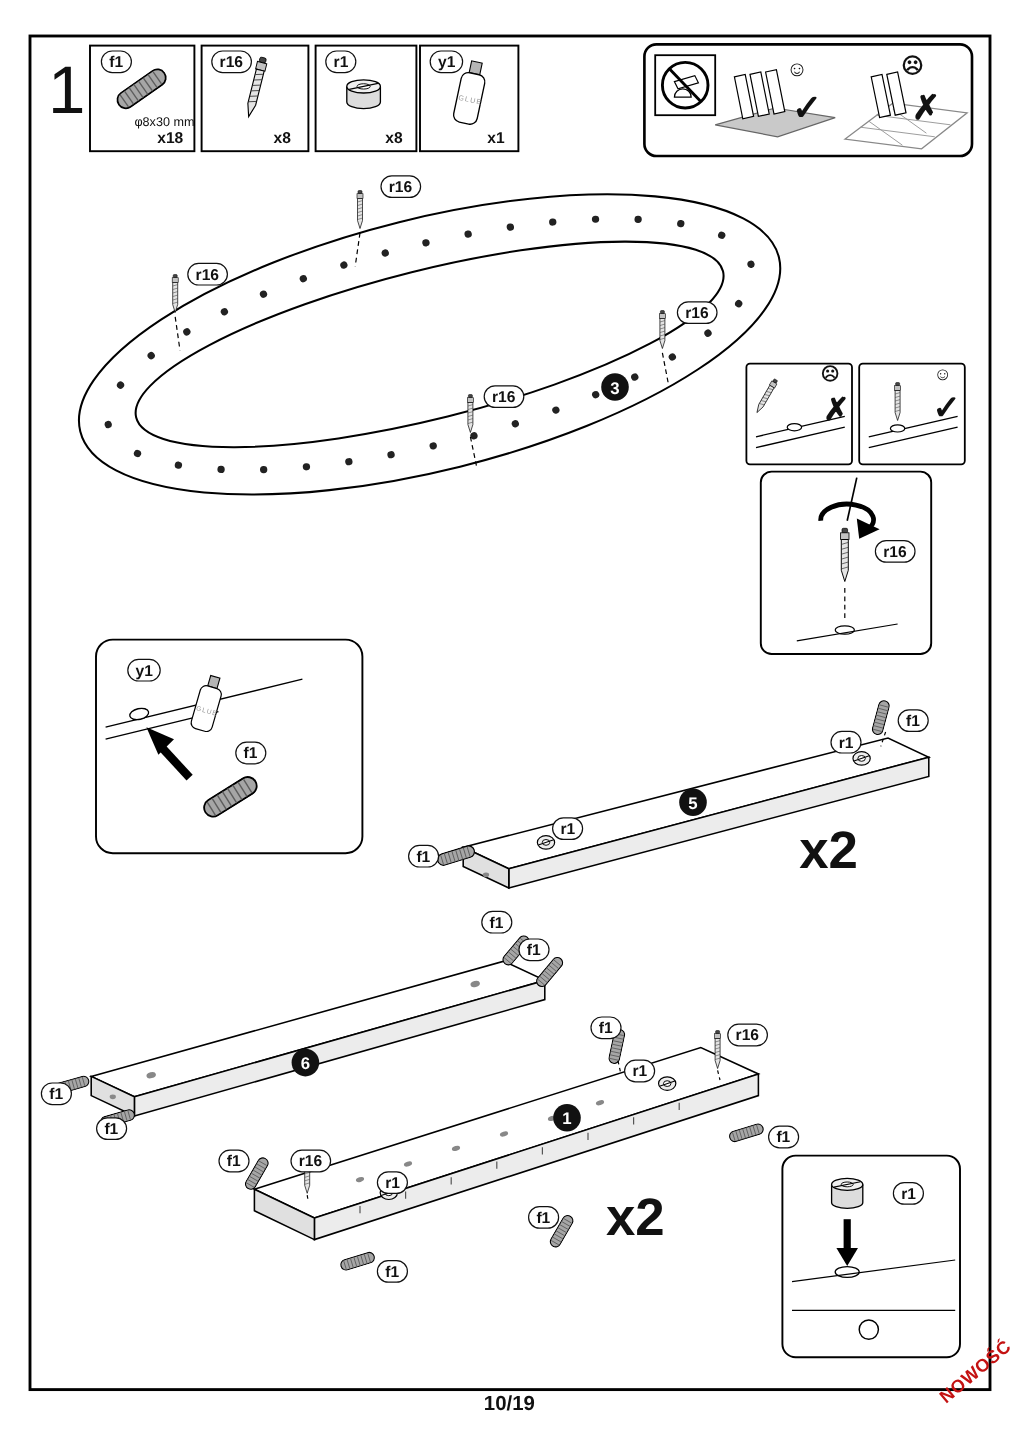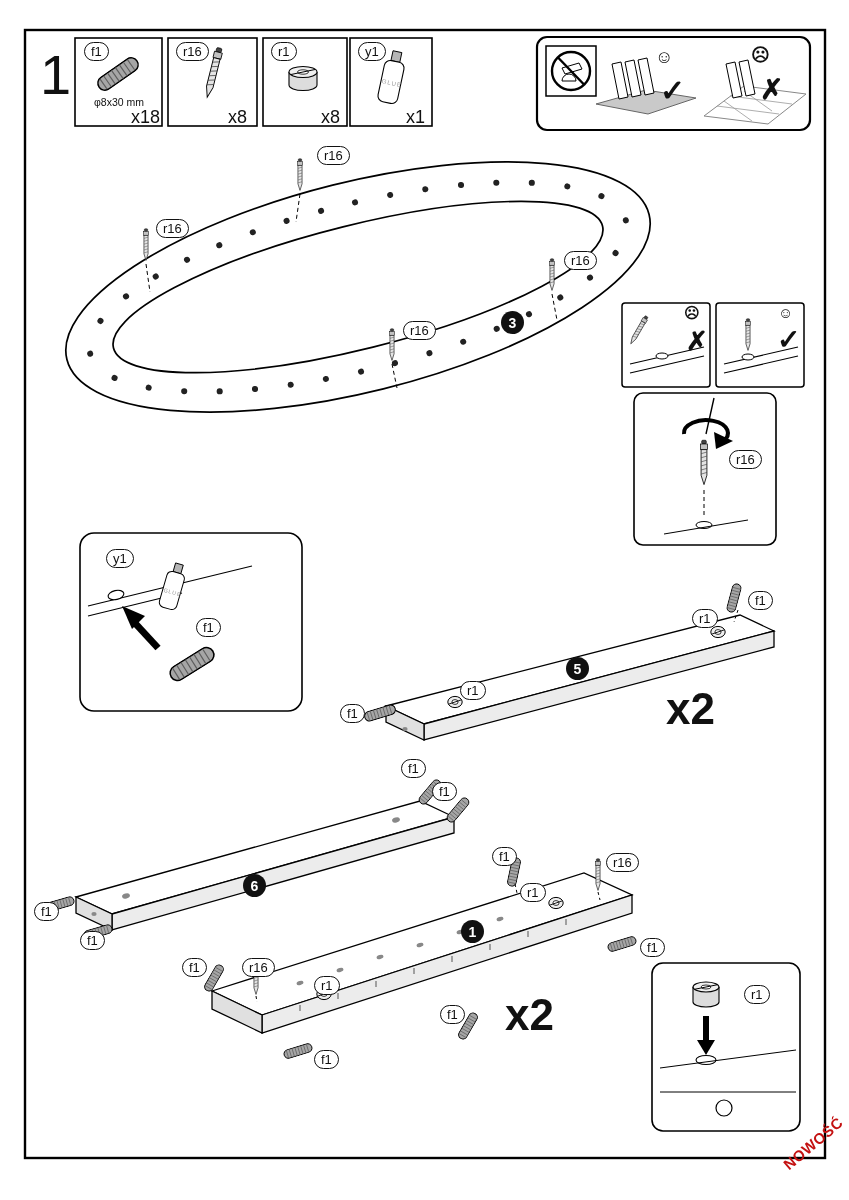--- a/index.html
+++ b/index.html
@@ -1,25 +1,25 @@
 <!DOCTYPE html>
 <html><head>
 <meta charset="utf-8">
 <style>
   *{margin:0;padding:0;box-sizing:border-box}
   html,body{width:849px;height:1200px;background:#fff;font-family:"Liberation Sans",sans-serif;color:#111}
   .sheet{position:absolute;left:0;top:0;width:849px;height:1200px;overflow:hidden;background:#fff}
   svg.art{position:absolute;left:0;top:0;z-index:1}
-  .tag{position:absolute;border:1.6px solid #111;border-radius:11px;background:#fff;font-weight:normal;
+  .tag{position:absolute;border:1.6px solid #111;border-radius:11px;background:#fff;font-weight:bold;
        font-size:13px;line-height:17px;padding:0 6px;white-space:nowrap;z-index:5}
   .badge{position:absolute;width:23px;height:23px;border-radius:50%;background:#111;color:#fff;
        font-weight:bold;font-size:14px;display:flex;align-items:center;justify-content:center;z-index:5}
   .x2{position:absolute;font-weight:bold;font-size:44px;z-index:5}
-  .qty{position:absolute;font-weight:normal;font-size:18px;z-index:5}
-  .dim{position:absolute;font-size:10.5px;z-index:5;width:86px;text-align:center}
+  .qty{position:absolute;font-weight:bold;font-size:13px;z-index:5}
+  .dim{position:absolute;font-size:10.5px;z-index:5;width:86px;text-align:right}
   .glyph{position:absolute;z-index:5;font-weight:bold;line-height:1}
   .step-number{position:absolute;left:40px;top:42px;font-size:56px;font-weight:400;z-index:5}
   .page-number{position:absolute;left:0;top:1160px;width:100%;text-align:center;font-weight:bold;font-size:17px;z-index:5}
   .ribbon{position:absolute;left:780px;top:1160px;color:#c41212;font-weight:bold;font-size:15px;
        transform:rotate(-40deg);transform-origin:left top;z-index:6;letter-spacing:.5px}
 </style>
 </head>
 <body>
 
 <div class="sheet">
@@ -326,14 +326,15 @@
   <div class="tag" style="left:640px;top:938px">f1</div>
   <div class="tag" style="left:182px;top:958px">f1</div>
   <div class="tag" style="left:242px;top:958px">r16</div>
   <div class="tag" style="left:314px;top:976px">r1</div>
   <div class="tag" style="left:440px;top:1005px">f1</div>
   <div class="x2" style="left:505px;top:990px">x2</div>
   <div class="tag" style="left:314px;top:1050px">f1</div>
 
   <div class="tag" style="left:744px;top:985px">r1</div>
 
+  <div class="page-number">10/19</div>
   <div class="ribbon">NOWOŚĆ</div>
 </div>
 
 </body></html>

